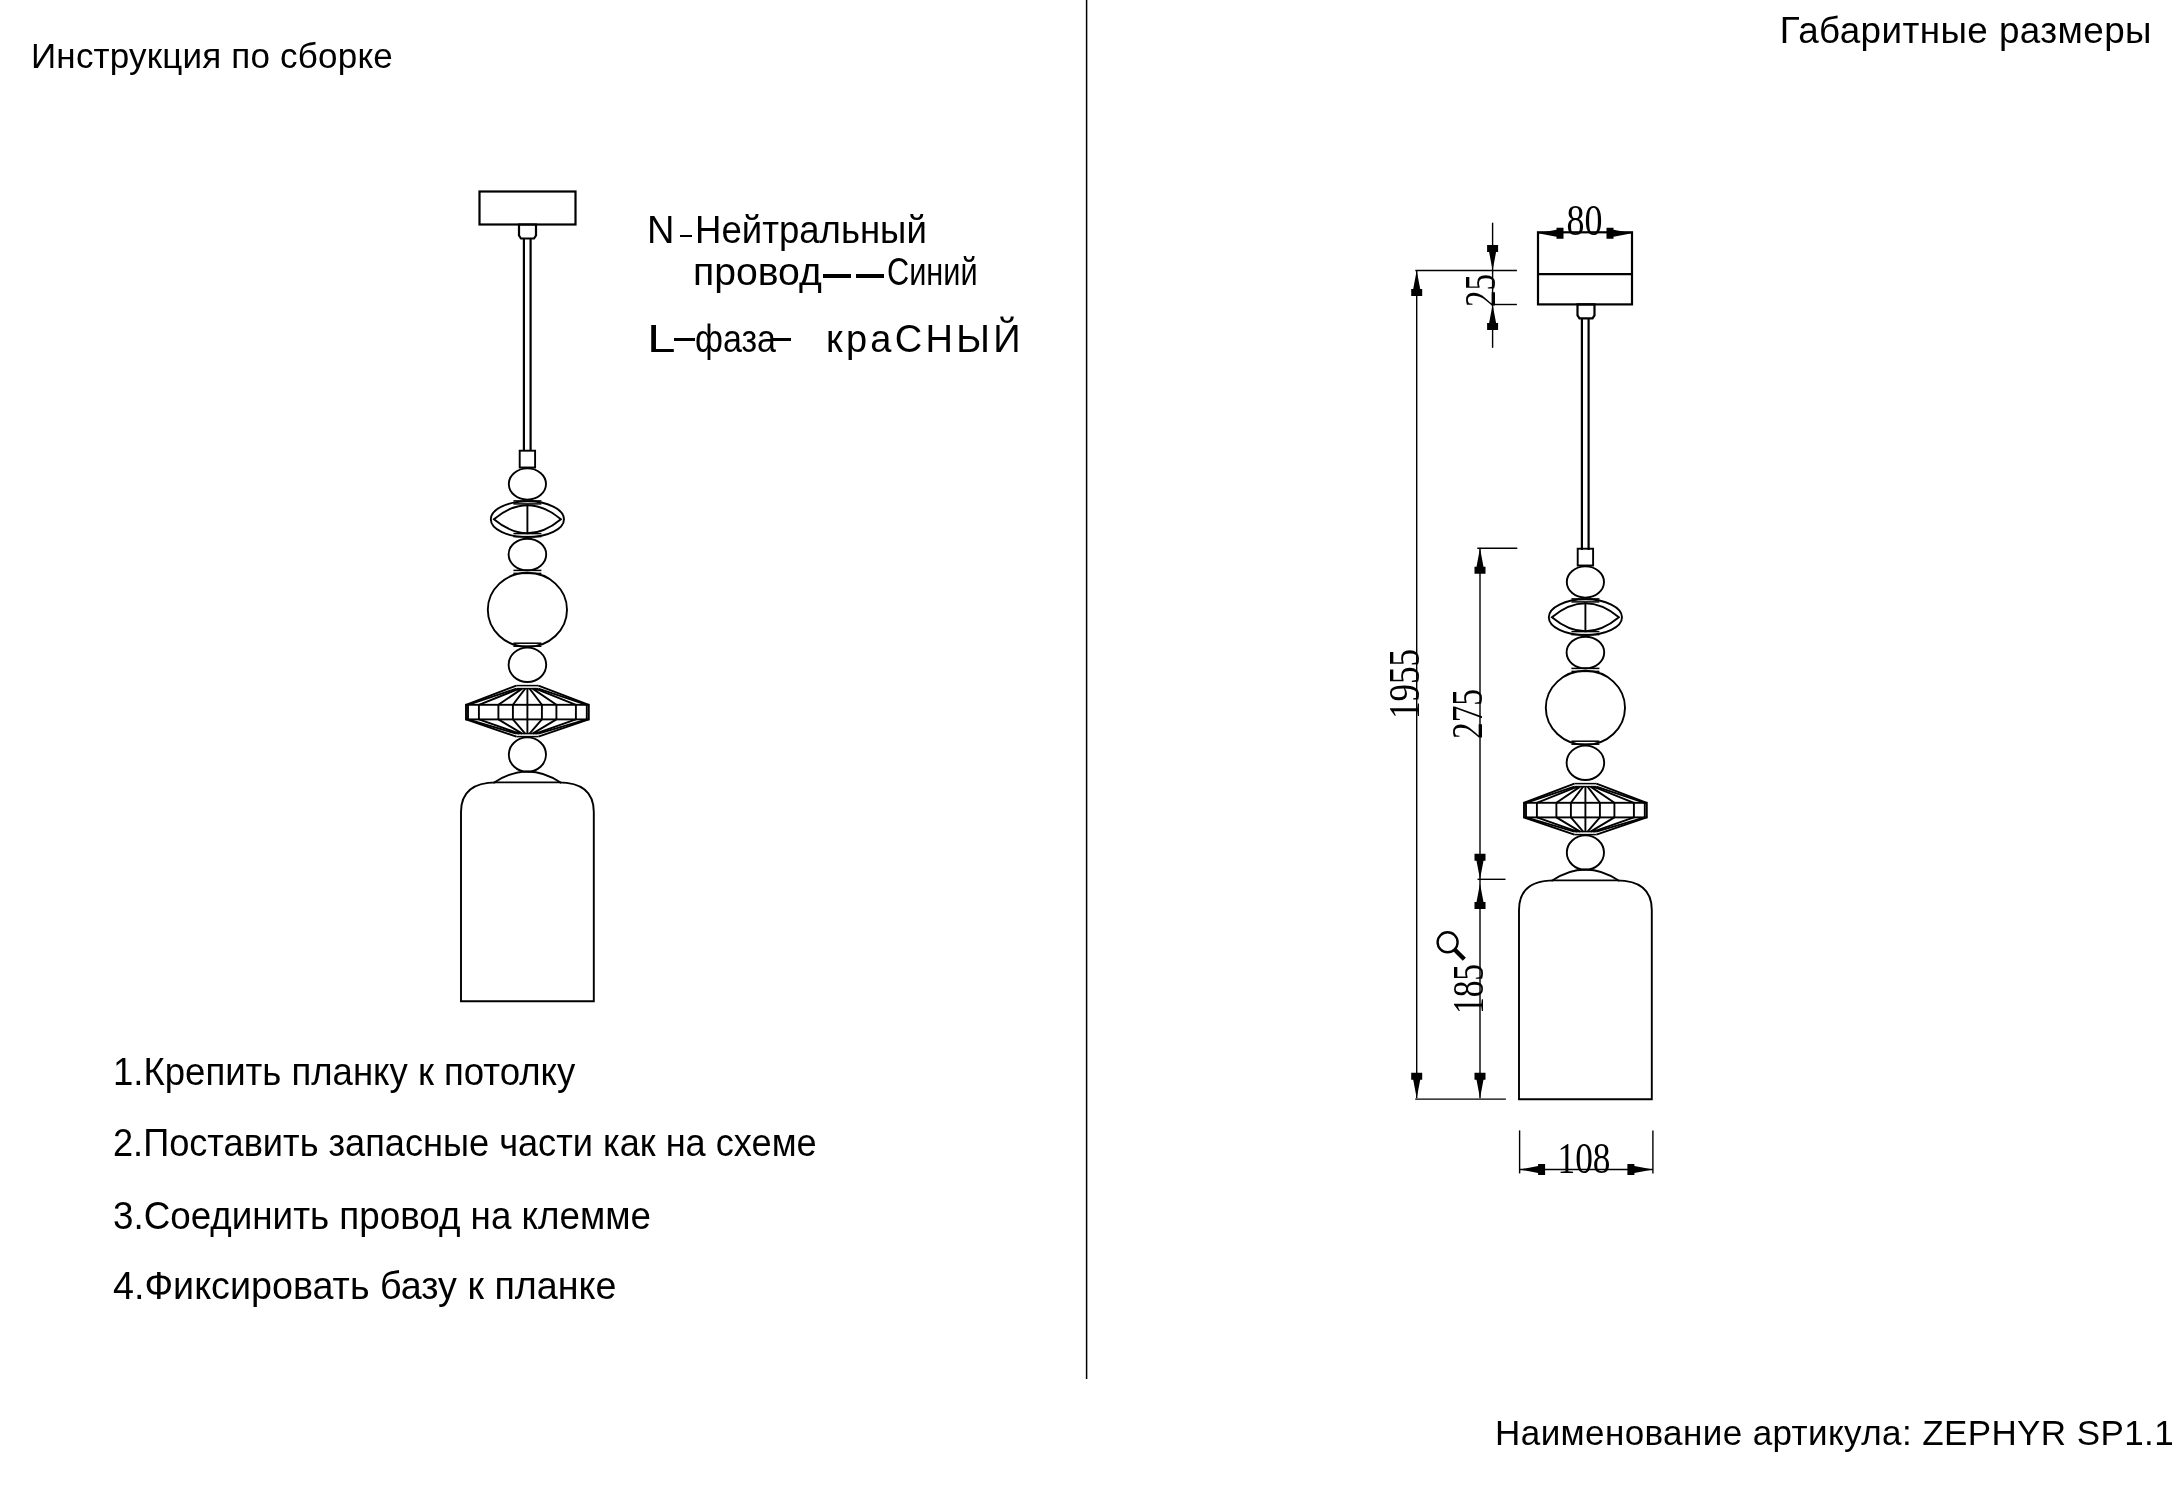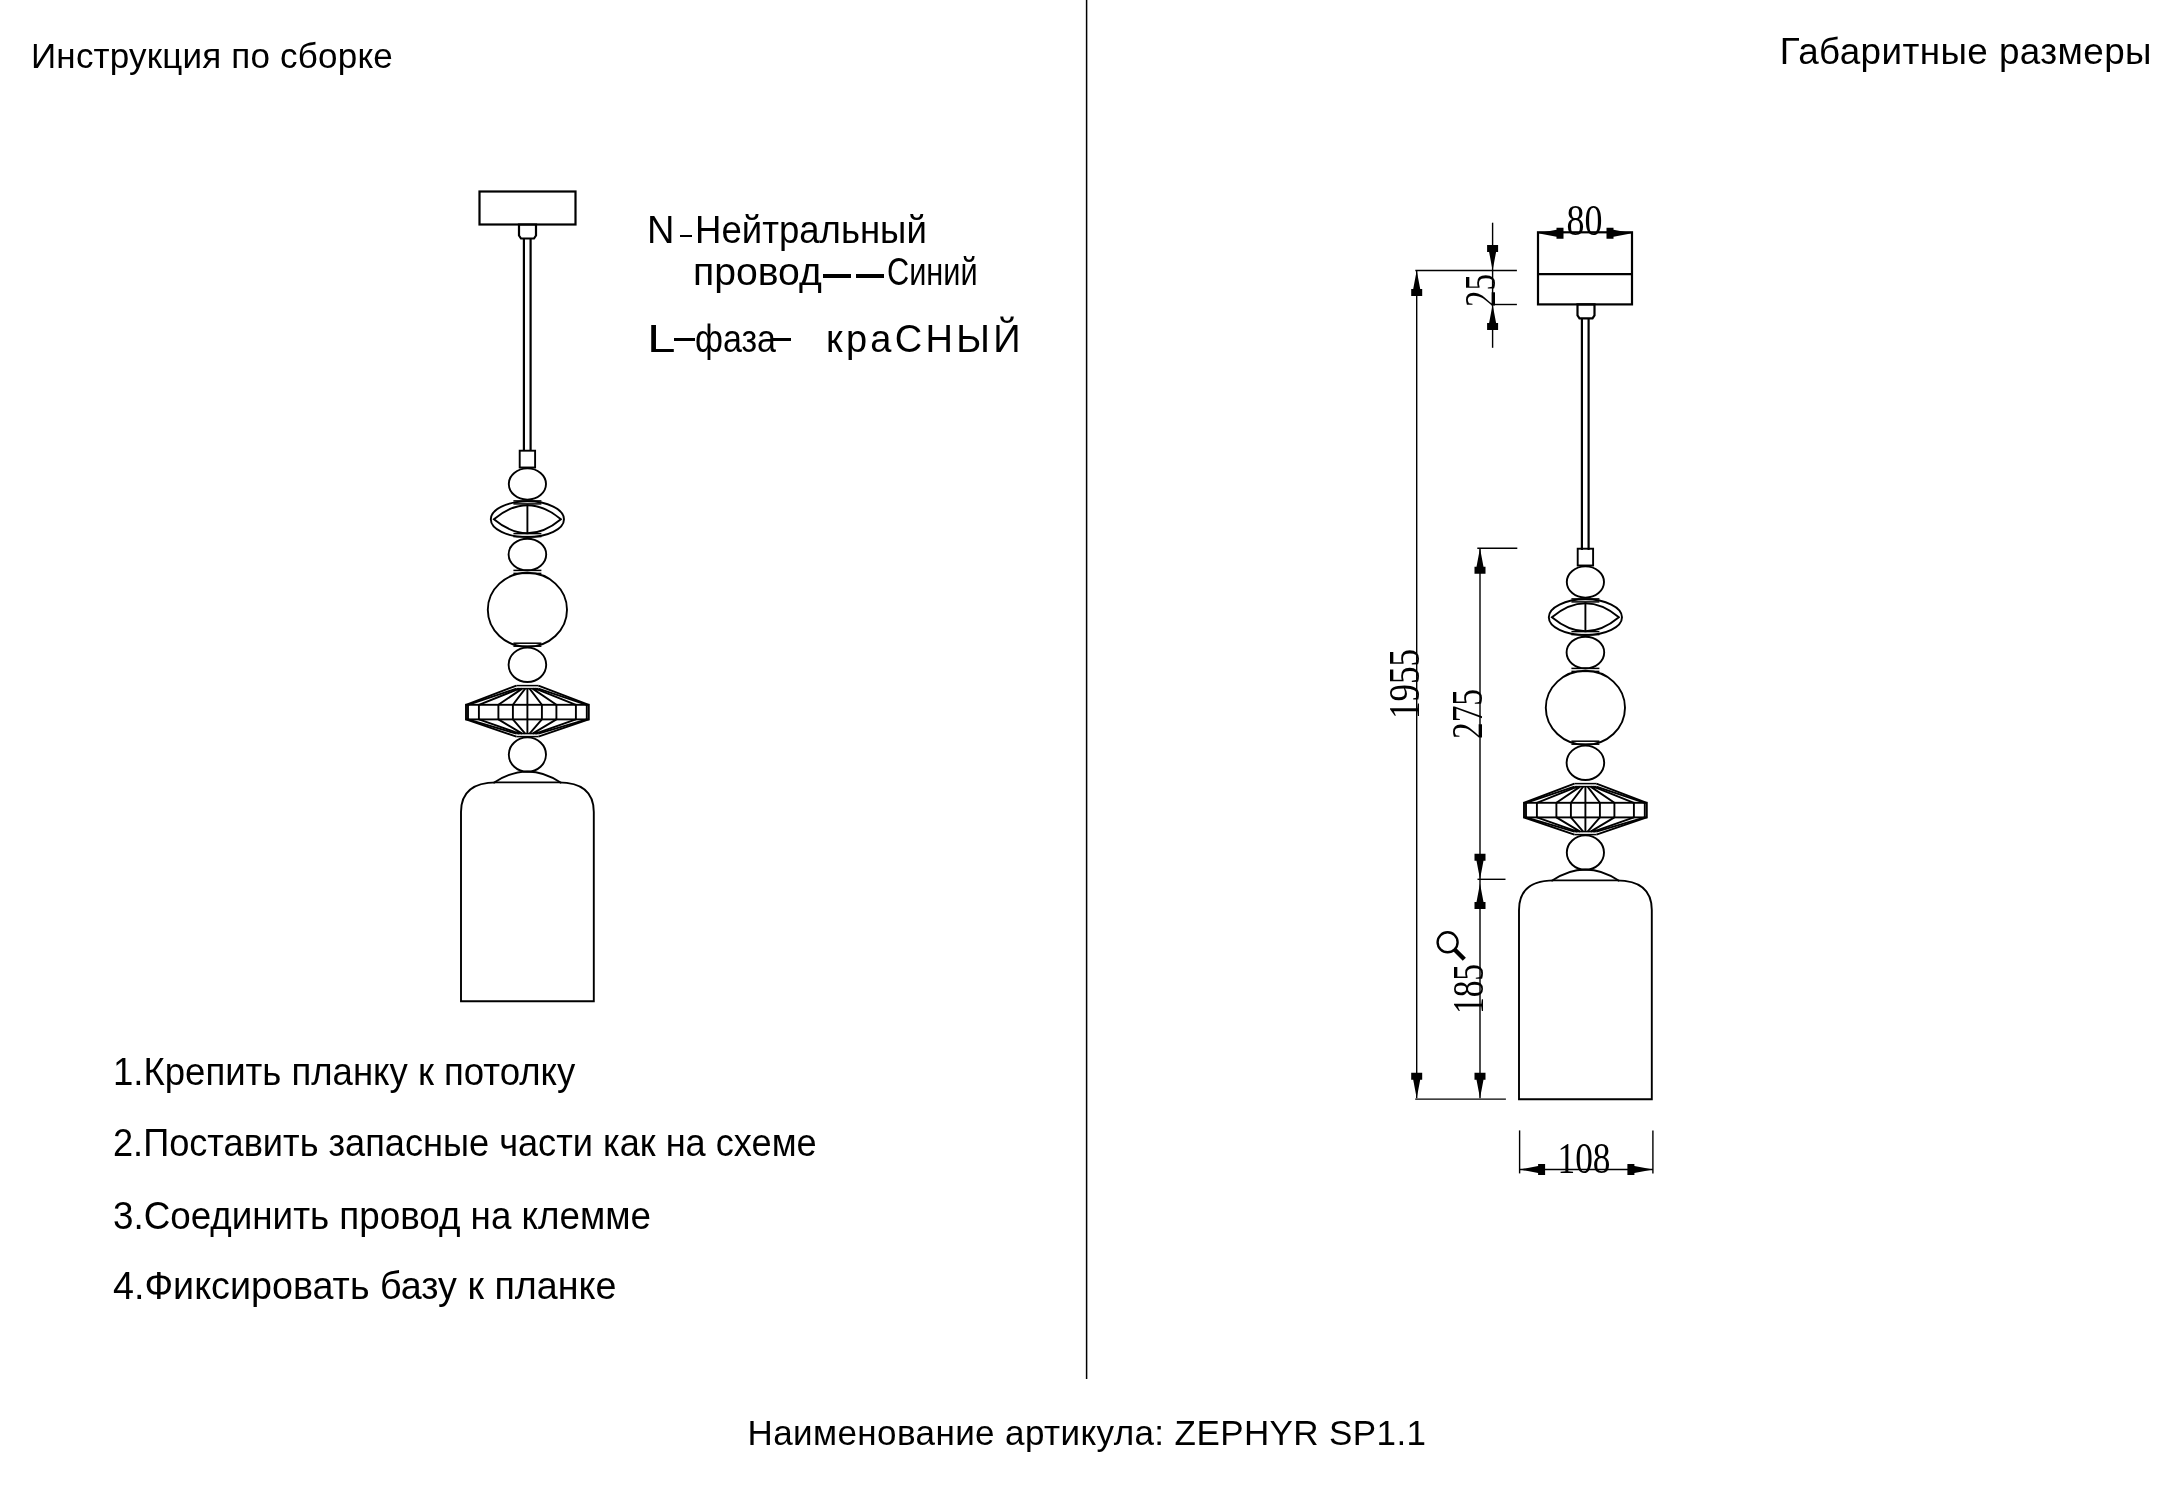--- a/index.html
+++ b/index.html
@@ -4,41 +4,41 @@
 <style>
   html,body{margin:0;padding:0;}
   body{width:2174px;height:1500px;background:#fff;position:relative;overflow:hidden;
        font-family:"Liberation Sans", sans-serif;color:#000;}
   .t{position:absolute;white-space:nowrap;line-height:1;}
   svg{position:absolute;left:0;top:0;}
 </style>
 </head>
 <body>
 <div class="t" id="titleL" style="left:31px;top:38px;font-size:35px;letter-spacing:0.2px;text-align:right;">Инструкция по сборке</div>
-<div class="t" id="titleR" style="right:22px;top:34px;font-size:36.8px;letter-spacing:0.43px;">Габаритные размеры</div>
+<div class="t" id="titleR" style="right:22px;top:13px;font-size:36.8px;letter-spacing:0.43px;">Габаритные размеры</div>
 
 <div class="t" id="n1a" style="left:646.9px;top:210.8px;font-size:38px;">N</div>
 <div class="t" id="n1b" style="left:680.1px;top:234.6px;width:11.8px;height:2.4px;background:#000;"></div>
 <div class="t" id="n1c" style="left:695.4px;top:210.8px;font-size:38px;transform:scaleX(0.962);transform-origin:0 0;">Нейтральный</div>
 <div class="t" id="n2a" style="left:693.4px;top:252.6px;font-size:38px;transform:scaleX(1.03);transform-origin:0 0;">провод</div>
 <div class="t" id="n2d1" style="left:823.2px;top:274.3px;width:28.2px;height:3.4px;background:#000;"></div>
 <div class="t" id="n2d2" style="left:856.3px;top:274.3px;width:27.6px;height:3.4px;background:#000;"></div>
 <div class="t" id="n2b" style="left:886.7px;top:252.6px;font-size:38px;transform:scaleX(0.809);transform-origin:0 0;">Синий</div>
 <div class="t" id="n3a" style="left:646.6px;top:320.4px;font-size:38px;transform:scaleX(1.35);transform-origin:0 0;">L</div>
 <div class="t" id="n3d1" style="left:673.9px;top:338.2px;width:20.7px;height:3.3px;background:#000;"></div>
 <div class="t" id="n3b" style="left:695.2px;top:320.4px;font-size:38px;transform:scaleX(0.895);transform-origin:0 0;">фаза</div>
 <div class="t" id="n3d2" style="left:770.8px;top:338.2px;width:20.7px;height:3.3px;background:#000;"></div>
 <div class="t" id="n3c" style="left:826px;top:320.4px;font-size:38px;letter-spacing:3.3px;">краСНЫЙ</div>
 
 <div class="t" id="li1" style="left:112.8px;top:1053.3px;font-size:38.5px;transform:scaleX(0.949);transform-origin:0 0;">1.Крепить планку к потолку</div>
 <div class="t" id="li2" style="left:112.8px;top:1123.5px;font-size:38.5px;transform:scaleX(0.9395);transform-origin:0 0;">2.Поставить запасные части как на схеме</div>
 <div class="t" id="li3" style="left:112.8px;top:1197.3px;font-size:38.5px;transform:scaleX(0.955);transform-origin:0 0;">3.Соединить провод на клемме</div>
 <div class="t" id="li4" style="left:112.8px;top:1266.6px;font-size:38.5px;transform:scaleX(0.979);transform-origin:0 0;">4.Фиксировать базу к планке</div>
 
-<div class="t" id="cap" style="left:0;top:1414.5px;width:2174px;text-align:center;font-size:35px;letter-spacing:0.4px;">Наименование артикула: ZEPHYR SP1.1</div>
+<div class="t" id="cap" style="left:0;top:1414.5px;width:2174px;text-align:right;font-size:35px;letter-spacing:0.4px;">Наименование артикула: ZEPHYR SP1.1</div>
 
 <svg width="2174" height="1500" viewBox="0 0 2174 1500">
   <defs>
     <g id="stack" stroke="#000" fill="none" stroke-width="1.9">
 
       <rect x="-7.7" y="-33.3" width="15.4" height="16.8"></rect>
 
       <ellipse cx="0" cy="0" rx="18.6" ry="15.6"></ellipse>
       <line x1="-14" y1="16.9" x2="14" y2="16.9" stroke-width="1.5"></line>
       <line x1="-14" y1="19.9" x2="14" y2="19.9" stroke-width="1.5"></line>

